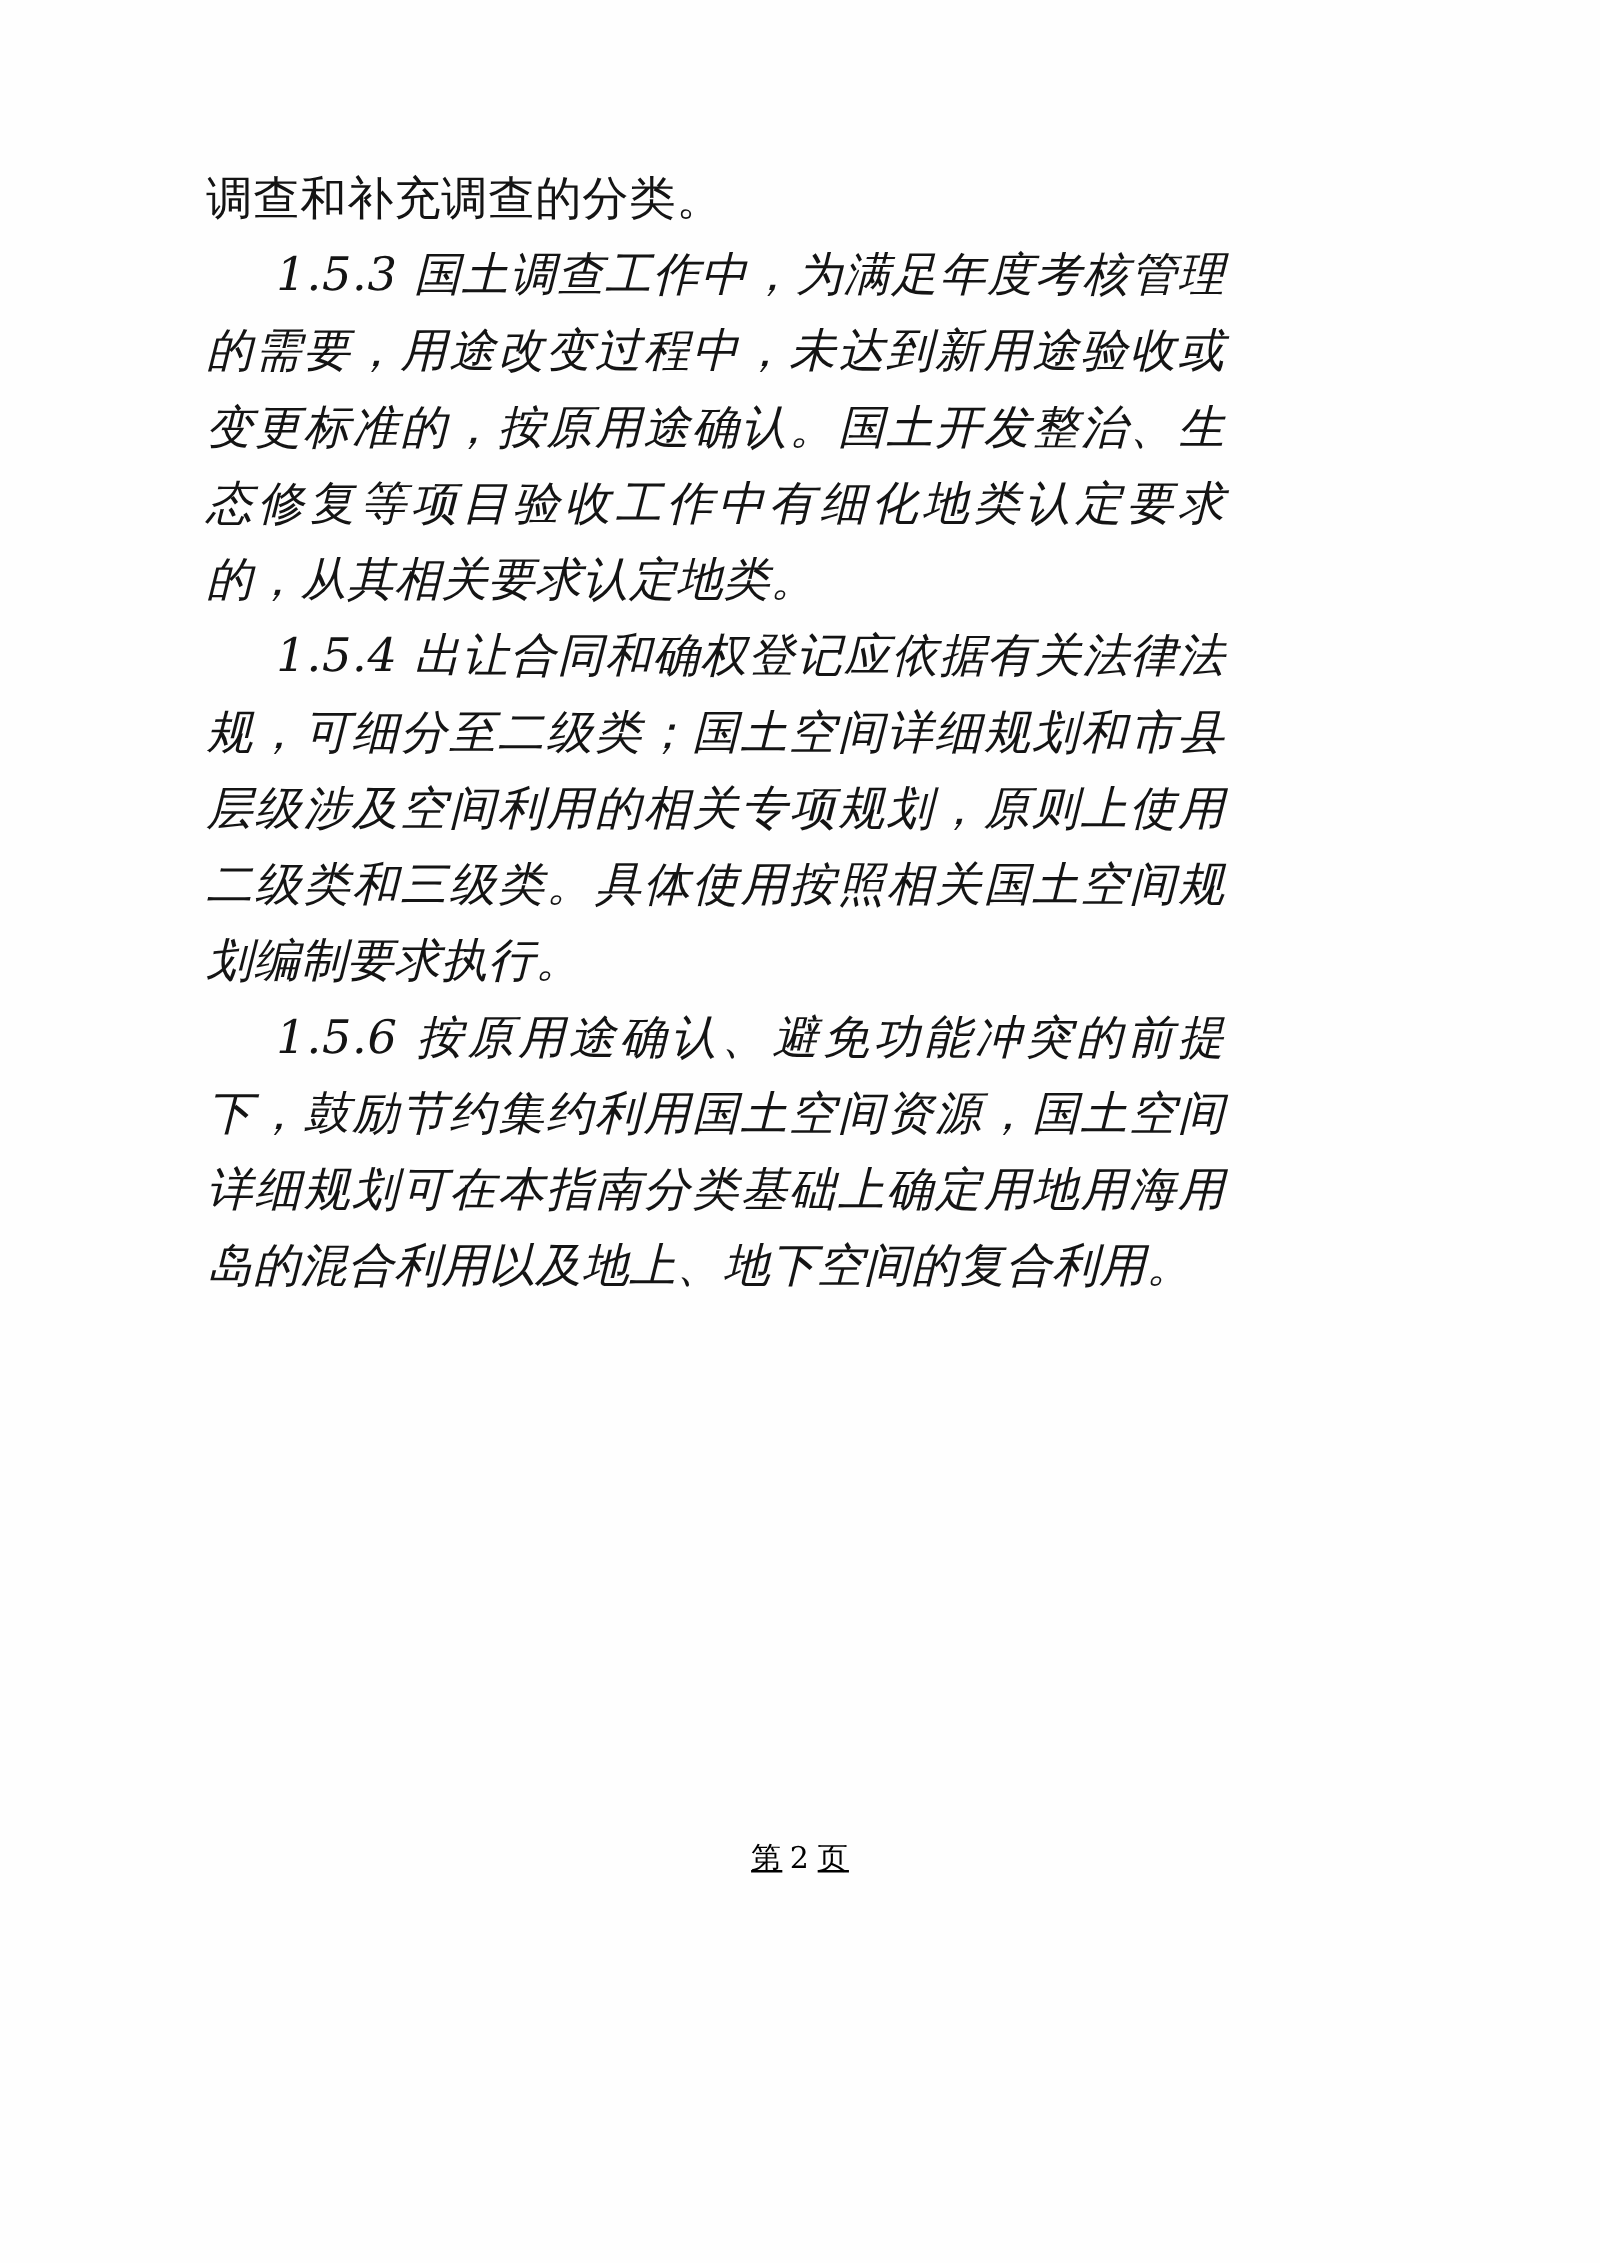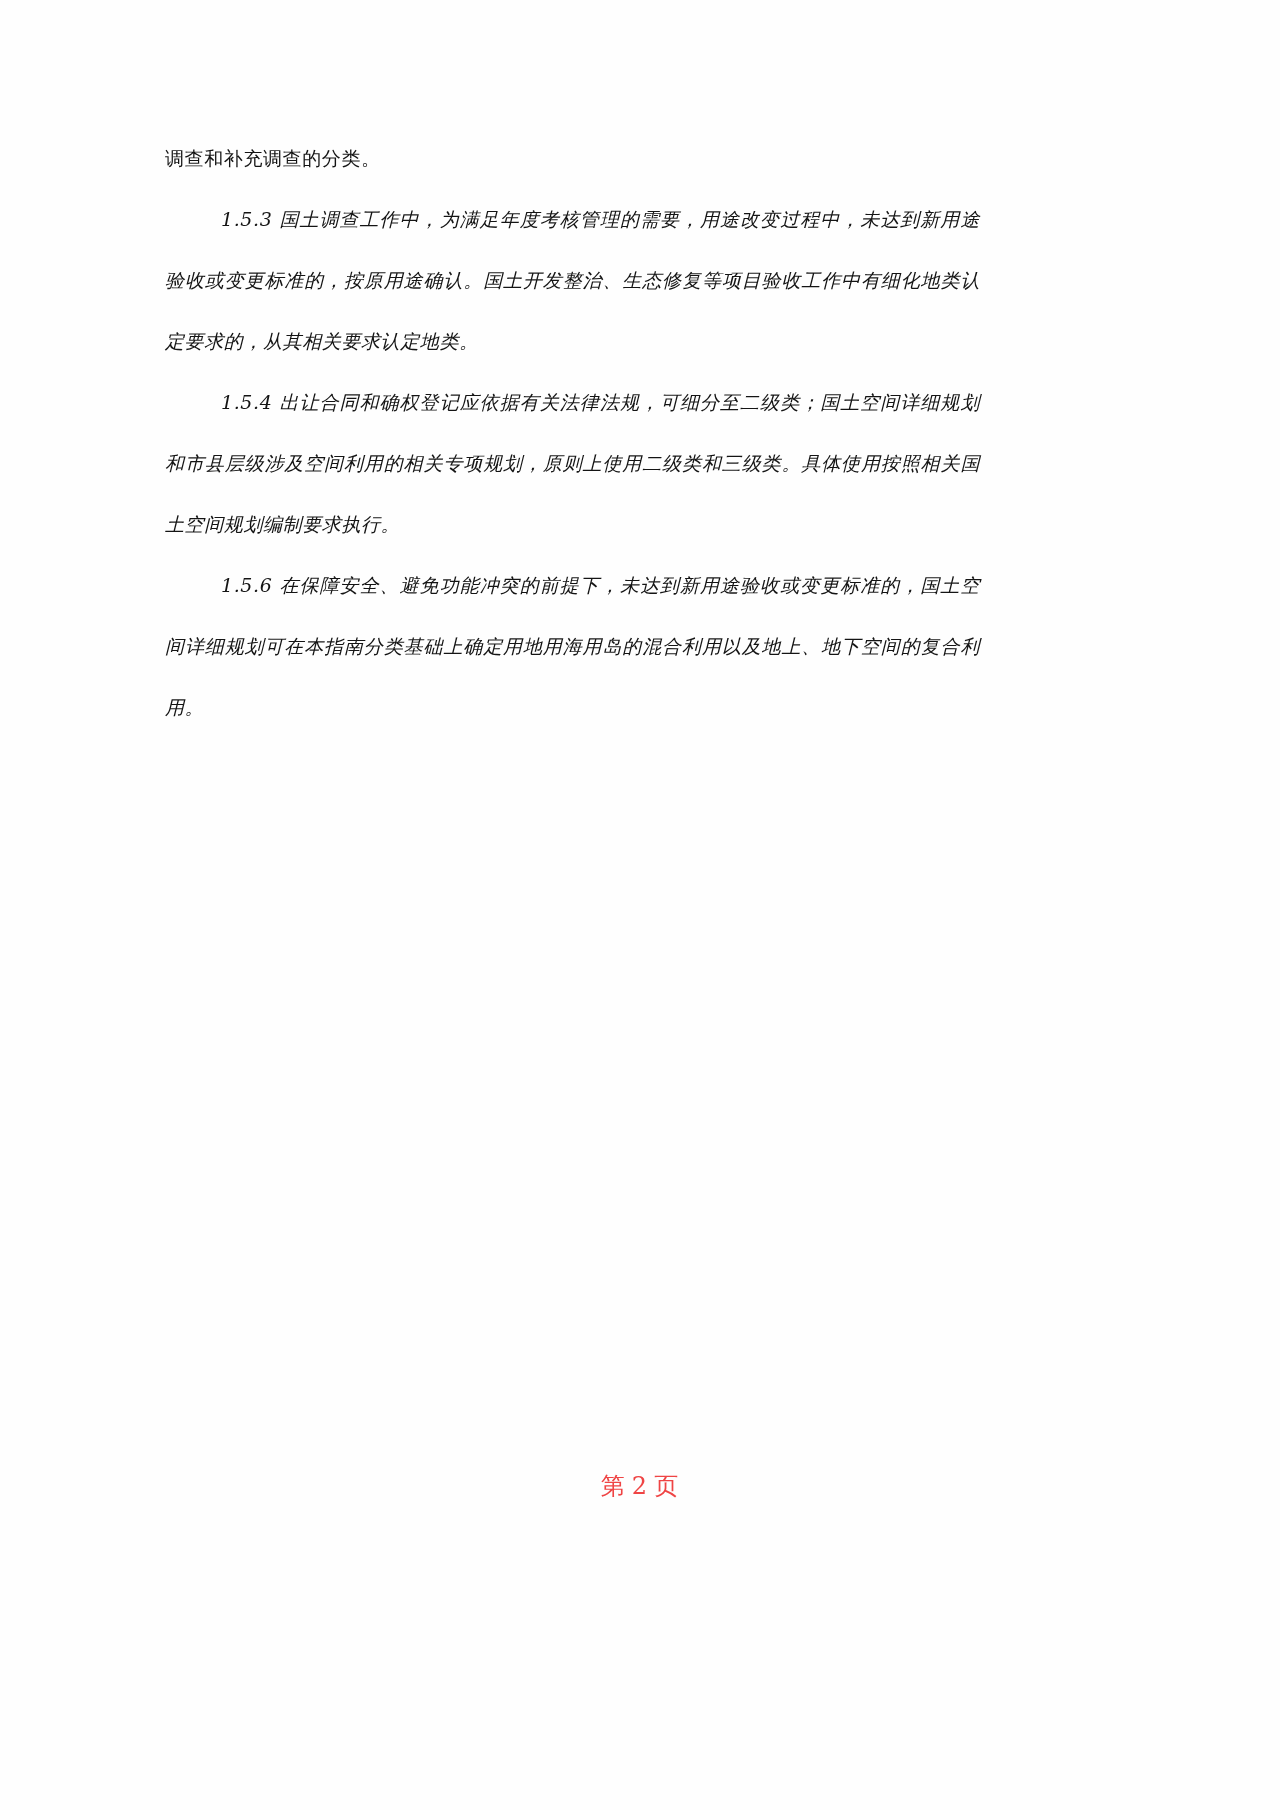--- a/index.html
+++ b/index.html
@@ -23,56 +23,57 @@
     height: 1810px;
     background: #fefefe;
   }
   .content {
     position: absolute;
     left: 165px;
     top: 128px;
     width: 815px;
   }
   .para {
-    font-size: 19px;
+    font-size: 37px;
     line-height: 61px;
     letter-spacing: 0.6px;
     text-align: justify;
     text-justify: inter-ideograph;
     margin: 0 0 0 0;
     color: #141414;
     font-family: "DejaVu Serif", "Liberation Serif", serif;
   }
   .para.indent {
     text-indent: 56px;
     font-style: italic;
   }
   .footer {
     position: absolute;
     left: 0;
     top: 1470px;
     width: 1280px;
     text-align: center;
     font-size: 24px;
     letter-spacing: 1px;
-    color: #ef4444;
+    color: #000000;
     font-family: "DejaVu Serif", "Liberation Serif", serif;
+    text-decoration: underline;
   }
   .footer .pagenum {
     display: inline-block;
     padding: 0 6px;
   }
 </style>
 </head>
 <body>
 
 <div class="page">
   <div class="content">
     <p class="para">调查和补充调查的分类。</p>
     <p class="para indent">1.5.3 国土调查工作中，为满足年度考核管理的需要，用途改变过程中，未达到新用途验收或变更标准的，按原用途确认。国土开发整治、生态修复等项目验收工作中有细化地类认定要求的，从其相关要求认定地类。</p>
     <p class="para indent">1.5.4 出让合同和确权登记应依据有关法律法规，可细分至二级类；国土空间详细规划和市县层级涉及空间利用的相关专项规划，原则上使用二级类和三级类。具体使用按照相关国土空间规划编制要求执行。</p>
-    <p class="para indent">1.5.6 在保障安全、避免功能冲突的前提下，未达到新用途验收或变更标准的，国土空间详细规划可在本指南分类基础上确定用地用海用岛的混合利用以及地上、地下空间的复合利用。</p>
+    <p class="para indent">1.5.6 按原用途确认、避免功能冲突的前提下，鼓励节约集约利用国土空间资源，国土空间详细规划可在本指南分类基础上确定用地用海用岛的混合利用以及地上、地下空间的复合利用。</p>
   </div>
 
   <div class="footer">
     <span>第</span><span class="pagenum">2</span><span>页</span>
   </div>
 </div>
 
 </body></html>

